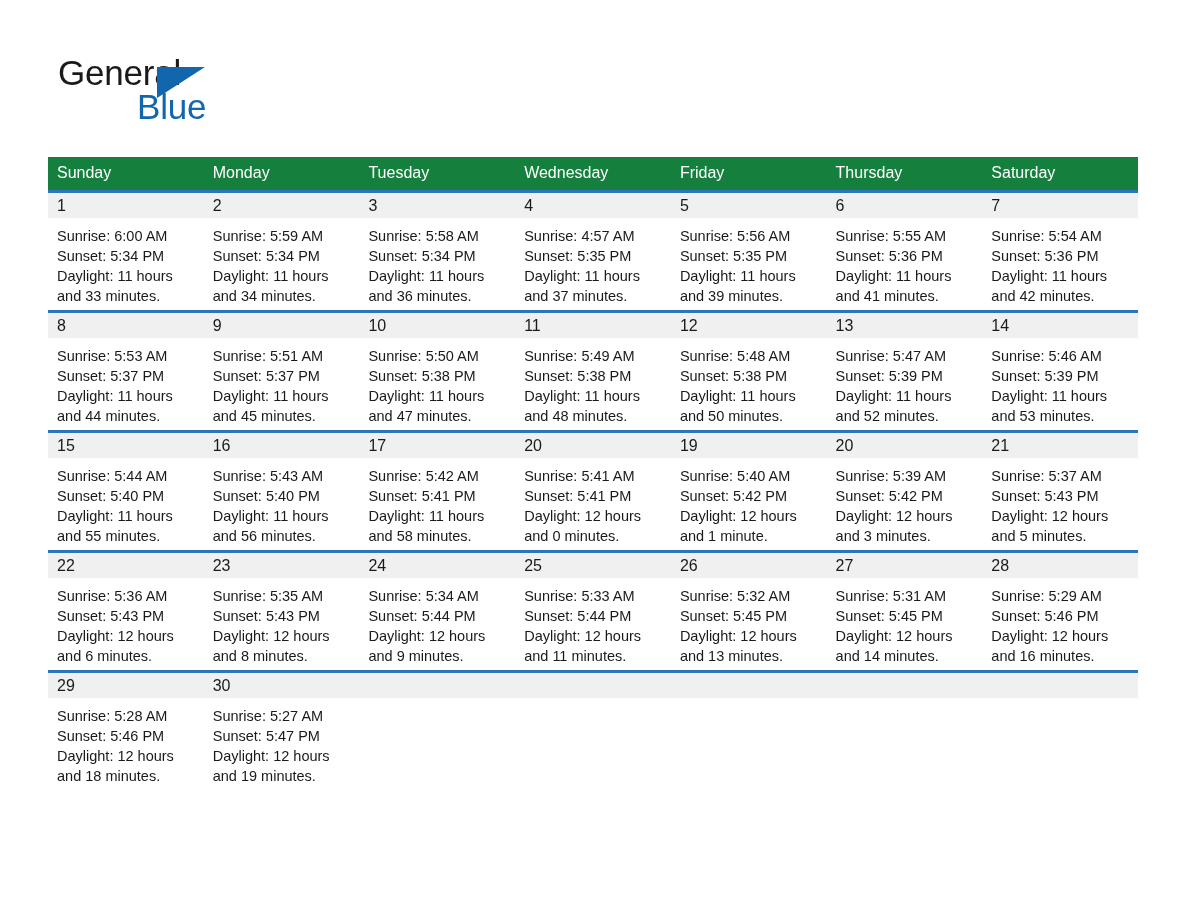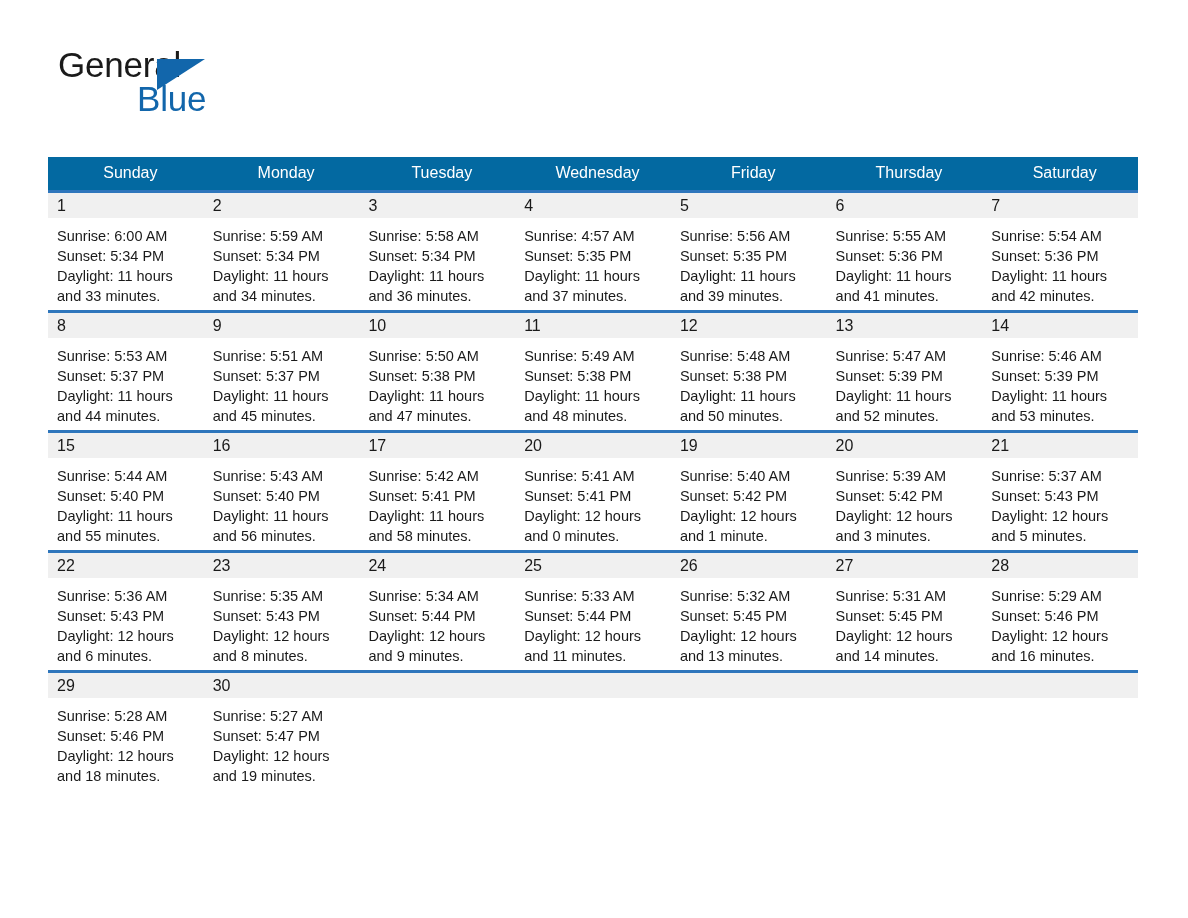--- a/index.html
+++ b/index.html
@@ -27,21 +27,21 @@
     position: absolute;
     left: 48px;
     top: 44px;
     right: 50px;
     height: 100px;
   }
 
   .logo {
     position: absolute;
     left: 10px;
-    top: 2px;
+    top: 10px;
     width: 240px;
     height: 80px;
     text-decoration: underline;
   }
   .logo-general {
     position: absolute;
     left: 0px;
     top: 0px;
     font-size: 35px;
     line-height: 38px;
@@ -97,22 +97,21 @@
   .calendar {
     position: absolute;
     left: 48px;
     top: 157px;
     width: 1090px;
   }
 
   .weekday-row {
     display: flex;
     width: 100%;
-    background: #0369a1;
-    text-align: center;
+    background: #15803d;
   }
   .weekday-cell {
     flex: 1 1 0;
     min-width: 0;
     box-sizing: border-box;
     padding: 6px 0 7px 9px;
     font-size: 16px;
     line-height: 20px;
     color: #ffffff;
     white-space: nowrap;

